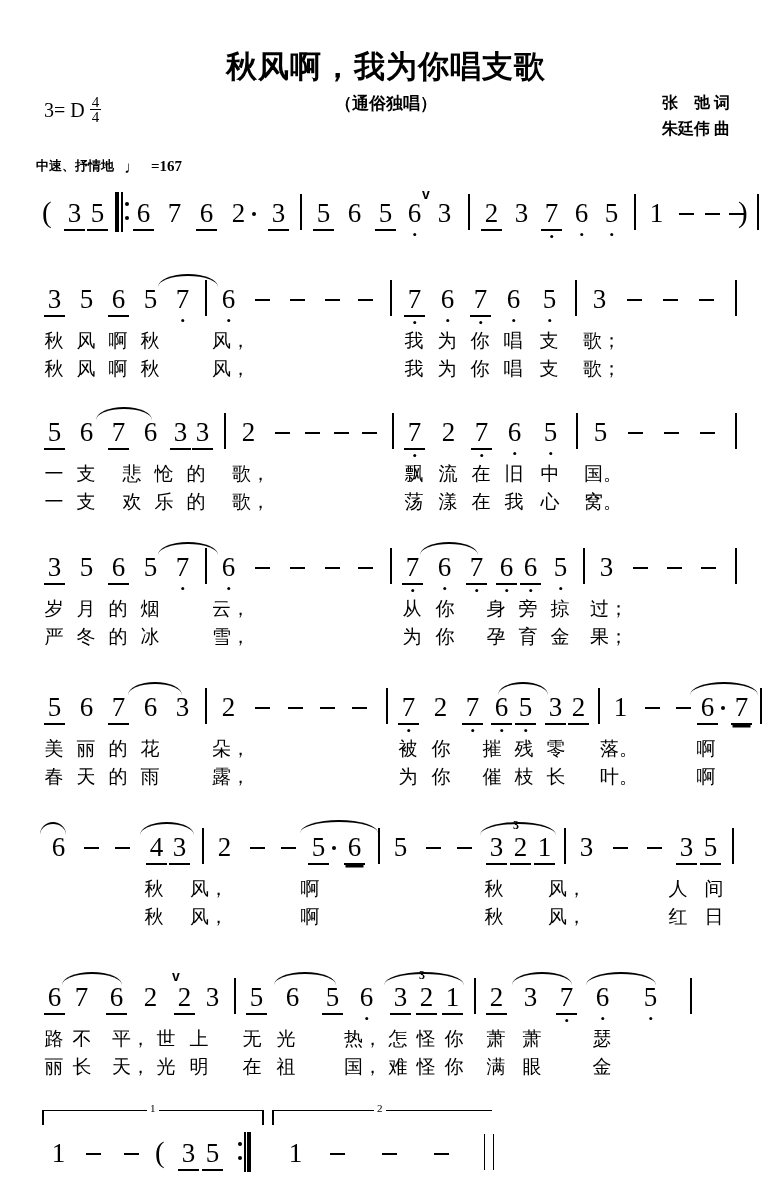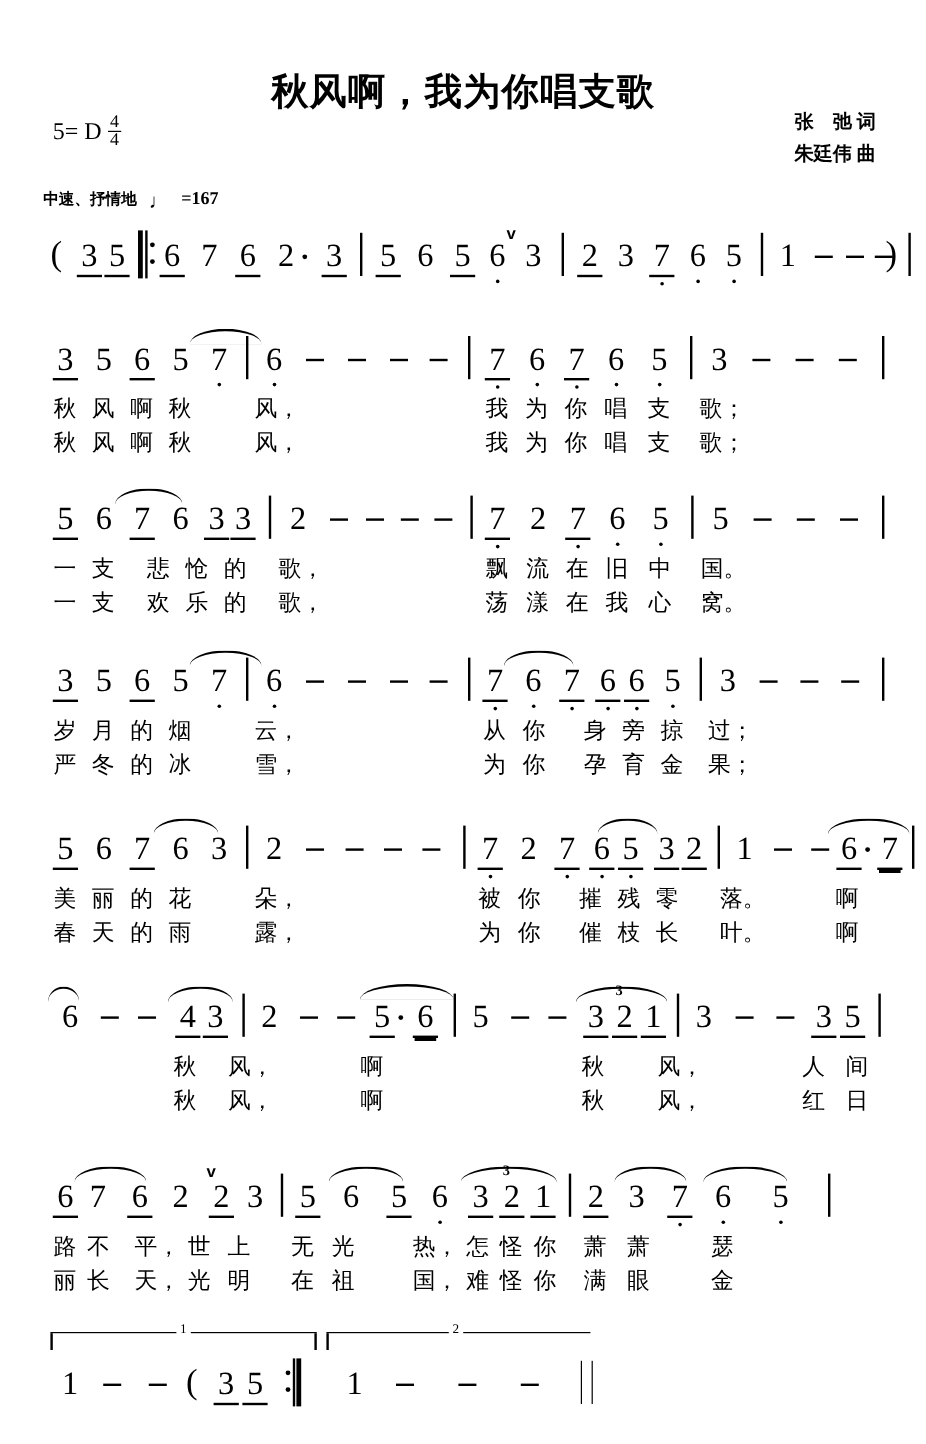--- a/index.html
+++ b/index.html
@@ -8,21 +8,21 @@
     background:#ffffff;
     font-family:"Liberation Serif","DejaVu Serif",serif;
     color:#000000;
     position:relative;
     overflow:hidden;
   }
   .sheet{position:relative;width:772px;height:1203px;}
 
   
   .title{
-    position:absolute;top:56px;left:0;width:772px;
+    position:absolute;top:46px;left:0;width:772px;
     text-align:center;
     font-size:31px;font-weight:bold;
     letter-spacing:1px;
     font-family:"DejaVu Sans","Liberation Sans",sans-serif;
   }
   .subtitle{
     position:absolute;top:92px;left:0;width:772px;
     text-align:center;font-size:17px;font-weight:bold;
   }
   .keysig{
@@ -107,23 +107,24 @@
   .volta::before{content:"";position:absolute;left:0;top:0;width:1.8px;height:14px;background:#000;}
   .volta.closed::after{content:"";position:absolute;right:0;top:0;width:1.8px;height:14px;background:#000;}
   .voltanum{position:absolute;top:-9px;font-size:11px;background:#fff;padding:0 3px;font-family:"Liberation Serif",serif;}
 </style>
 </head>
 <body>
 
 <div class="sheet">
 
   <div class="title">秋风啊，我为你唱支歌</div>
+  <div class="subtitle">（通俗独唱）</div>
 
   <div class="keysig">
-    <span>5= D</span>
+    <span>3= D</span>
     <span class="frac">
       <span class="num">4</span>
       <span class="den">4</span>
     </span>
   </div>
 
   <div class="credits">
     <div>张　弛 词</div>
     <div>朱廷伟 曲</div>
   </div>

